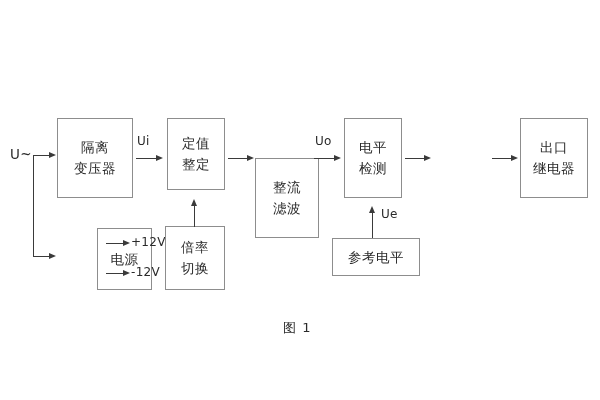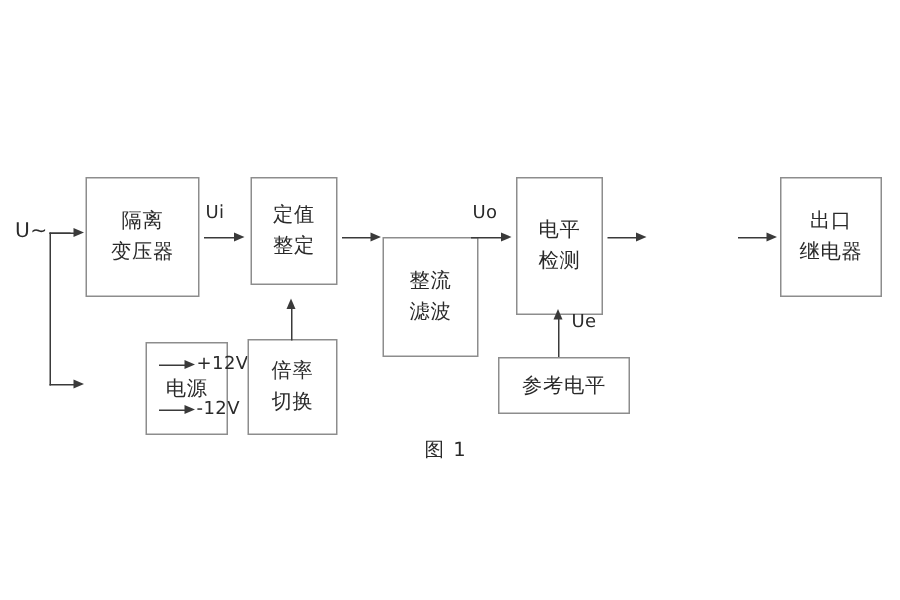--- a/index.html
+++ b/index.html
@@ -39,20 +39,21 @@
     white-space: nowrap;
     letter-spacing: 0.3px;
   }
   .lbl.big { font-size: 13.5px; }
   .caption {
     position: absolute;
     color: #2a2a2a;
     font-size: 13px;
     letter-spacing: 1px;
     white-space: nowrap;
+    margin-top: 28px;
   }
   .wire {
     position: absolute;
     background: #3a3a3a;
   }
   .wire.h { height: 1.4px; }
   .wire.v { width: 1.4px; }
   .arrowhead {
     position: absolute;
     width: 0;
@@ -102,21 +103,21 @@
 
   <div class="block" style="left:255px; top:118px; width:64px; height:80px;margin-top:40px;">
     <span class="ln">整流</span>
     <span class="ln">滤波</span>
   </div>
 
   <div class="lbl" style="left:315px; top:134px;">Uo</div>
   <div class="wire h" style="left:314px; top:158px; width:21px;"></div>
   <div class="arrowhead right" style="left:334px; top:154.5px;"></div>
 
-  <div class="block" style="left:344px; top:118px; width:58px; height:92px;justify-content:center;">
+  <div class="block" style="left:344px; top:118px; width:58px; height:80px;justify-content:center;">
     <span class="ln">电平</span>
     <span class="ln">检测</span>
   </div>
 
   <div class="wire h" style="left:405px; top:158px; width:20px;"></div>
   <div class="arrowhead right" style="left:424px; top:154.5px;"></div>
 
 
   <div class="wire h" style="left:492px; top:158px; width:20px;"></div>
   <div class="arrowhead right" style="left:511px; top:154.5px;"></div>

